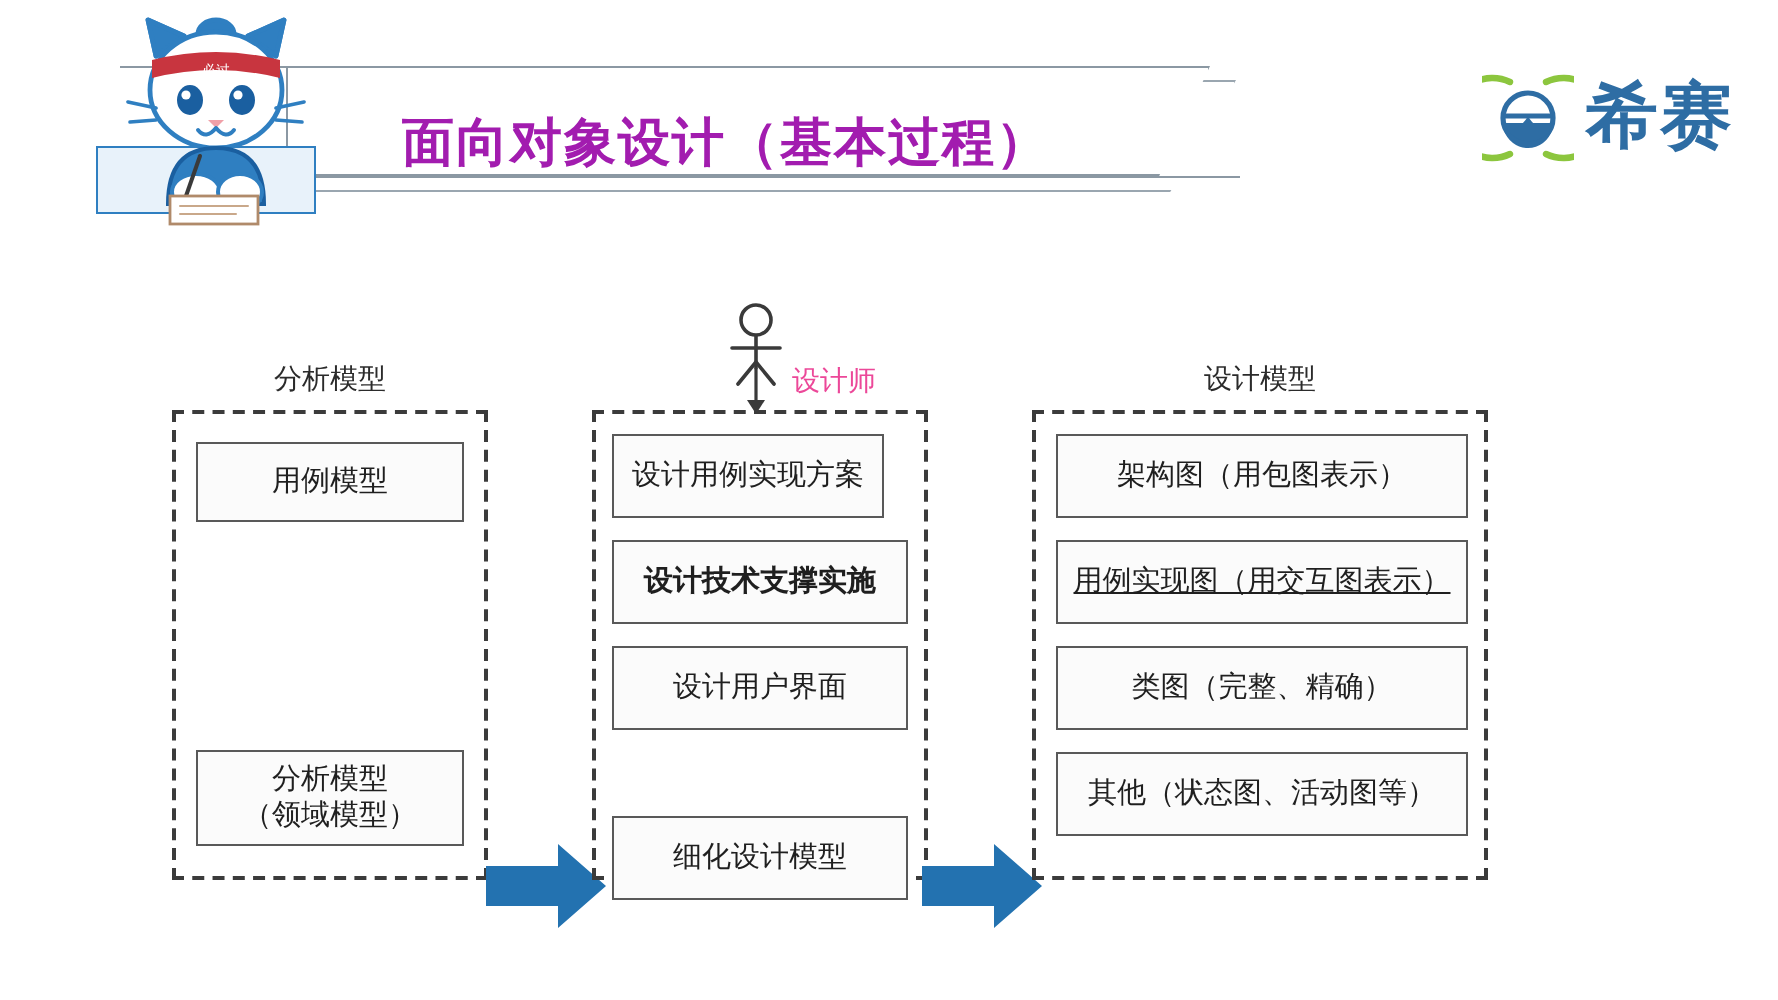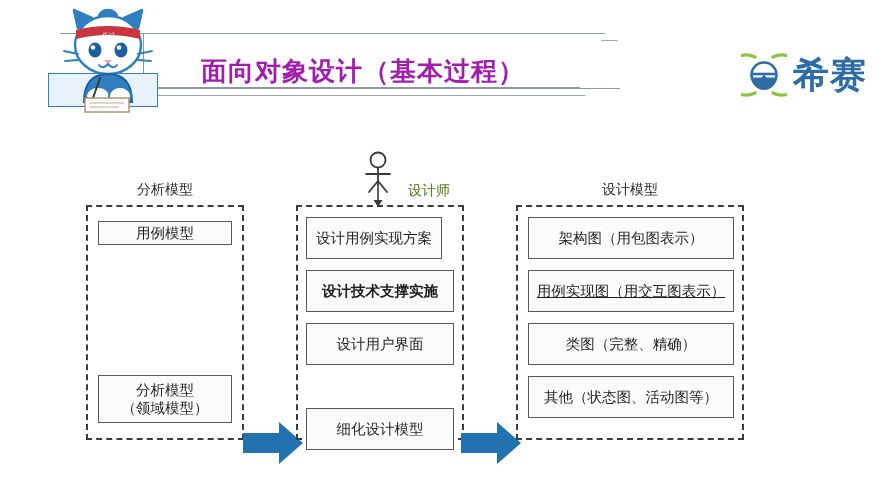--- a/index.html
+++ b/index.html
@@ -99,21 +99,21 @@
     height: 34px;
     background: #e8f2fa;
     border: 1.5px solid #2f7fc1;
     box-sizing: border-box;
   }
 
   
   .brand {
     position: absolute;
     right: 22px;
-    top: 52px;
+    top: 36px;
     display: flex;
     align-items: center;
     gap: 6px;
   }
   .brand-mark { width: 46px; height: 46px; }
   .brand-text {
     font-size: 36px;
     font-weight: bold;
     color: #2e6da4;
     letter-spacing: 1px;
@@ -154,21 +154,21 @@
     text-align: center;
     font-size: 14.5px;
     color: #1f1f1f;
     line-height: 1.25;
     white-space: pre-line;
   }
 
   
   #group-analysis { left: 86px; top: 80px; width: 158px; height: 235px; }
   #group-analysis-title { left: 86px; top: 56px; width: 158px; }
-  #node-usecase-model { left: 98px; top: 96px; width: 134px; height: 24px; }
+  #node-usecase-model { left: 98px; top: 96px; width: 134px; height: 40px; }
   #node-analysis-model { left: 98px; top: 250px; width: 134px; height: 48px; }
 
   
   #group-design-activities { left: 296px; top: 80px; width: 168px; height: 235px; }
   #node-act-1 { left: 306px; top: 92px; width: 136px; height: 42px; }
   #node-act-2 { left: 306px; top: 145px; width: 148px; height: 42px; font-weight: bold; }
   #node-act-3 { left: 306px; top: 198px; width: 148px; height: 42px; }
   #node-act-4 { left: 306px; top: 251px; width: 148px; height: 42px; margin-top: 32px; }
 
   
@@ -182,24 +182,24 @@
   
   .actor {
     position: absolute;
     left: 358px;
     top: 26px;
     width: 40px;
     height: 58px;
   }
   .actor-label {
     position: absolute;
-    left: 408px;
+    left: 396px;
     top: 57px;
     font-size: 14px;
-    color: #4d7c0f;
+    color: #ec4899;
     white-space: nowrap;
   }
 
   
   .arrow { position: absolute; }
   #arrow-1 { left: 243px; top: 295px; width: 60px; height: 46px; }
   #arrow-2 { left: 461px; top: 295px; width: 60px; height: 46px; }
 </style>
 </head>
 <body>

